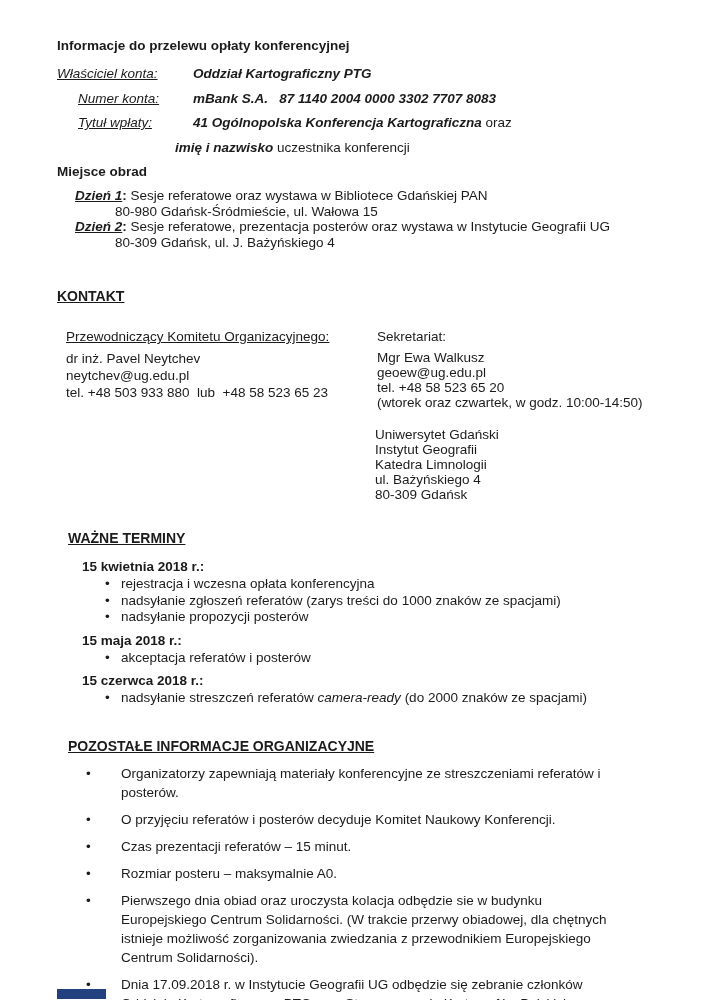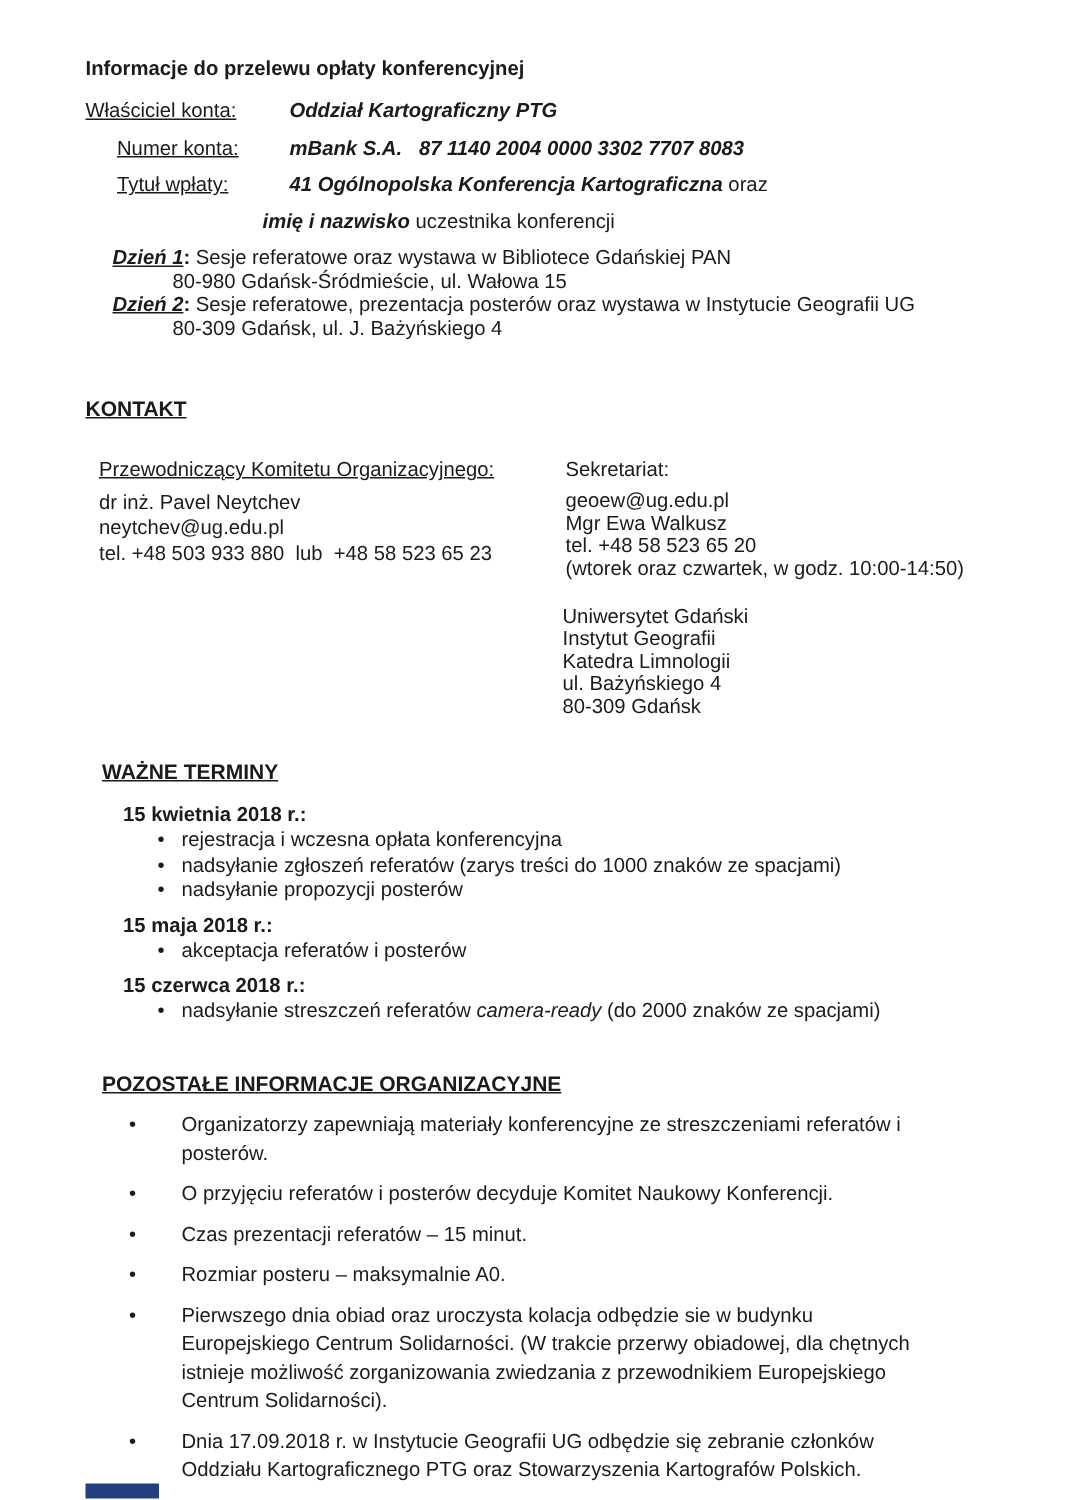--- a/index.html
+++ b/index.html
@@ -10,21 +10,21 @@
     -webkit-font-smoothing:antialiased;
   }
   .page{padding:38px 57px 0 57px;}
   .bi{font-weight:bold;font-style:italic;}
   .u{text-decoration:underline;}
   .pre{white-space:pre-wrap;}
 
   
   .doc-title{font-weight:bold;margin-bottom:9px;}
   .t-row{display:flex;line-height:24.5px;}
-  .t-label{width:136px;flex:0 0 136px;box-sizing:border-box;text-decoration:underline;}
+  .t-label{width:136px;flex:0 0 136px;box-sizing:border-box;text-decoration:underline;font-style:italic;}
   .t-label.ind{padding-left:21px;}
   .t-cont{margin-left:118px;line-height:24.5px;}
 
   
   .venue{margin-top:4px;}
   .venue-title{font-weight:bold;margin-bottom:9px;}
   .day{margin-left:18px;line-height:16px;margin-bottom:-1px;}
   .day-label{font-weight:bold;font-style:italic;text-decoration:underline;}
   .day-colon{font-weight:bold;}
   .day-address{margin-left:40px;line-height:15.5px;margin-bottom:0px;}
@@ -80,20 +80,21 @@
       <span class="t-label ind">Tytuł wpłaty:</span>
       <span><span class="bi pre">41 Ogólnopolska Konferencja Kartograficzna</span><span class="pre"> oraz</span></span>
     </div>
 
     <div class="t-cont">
       <span class="bi">imię i nazwisko</span><span> uczestnika konferencji</span>
     </div>
   </div>
 
   <div class="venue">
+    <div class="venue-title">Miejsce obrad</div>
 
     <div class="day">
       <span class="day-label">Dzień 1</span><span class="day-colon">:</span><span> Sesje referatowe oraz wystawa w Bibliotece Gdańskiej PAN</span>
       <div class="day-address">80-980 Gdańsk-Śródmieście, ul. Wałowa 15</div>
     </div>
 
     <div class="day">
       <span class="day-label">Dzień 2</span><span class="day-colon">:</span><span> Sesje referatowe, prezentacja posterów oraz wystawa w Instytucie Geografii UG</span>
       <div class="day-address">80-309 Gdańsk, ul. J. Bażyńskiego 4</div>
     </div>
@@ -105,22 +106,22 @@
     <div class="contact-cols">
       <div class="col-left">
         <div class="c-head u">Przewodniczący Komitetu Organizacyjnego:</div>
         <div class="c-line">dr inż. Pavel Neytchev</div>
         <div class="c-line">neytchev@ug.edu.pl</div>
         <div class="c-line pre">tel. +48 503 933 880  lub  +48 58 523 65 23</div>
       </div>
 
       <div class="col-right">
         <div class="c-head">Sekretariat:</div>
+        <div class="c-line">Mgr Ewa Walkusz</div>
         <div class="c-line">geoew@ug.edu.pl</div>
-        <div class="c-line">Mgr Ewa Walkusz</div>
         <div class="c-line">tel. +48 58 523 65 20</div>
         <div class="c-line">(wtorek oraz czwartek, w godz. 10:00-14:50)</div>
       </div>
     </div>
 
     <div class="postal">
       <div class="postal-lines">
         <div>Uniwersytet Gdański</div>
         <div>Instytut Geografii</div>
         <div>Katedra Limnologii</div>

